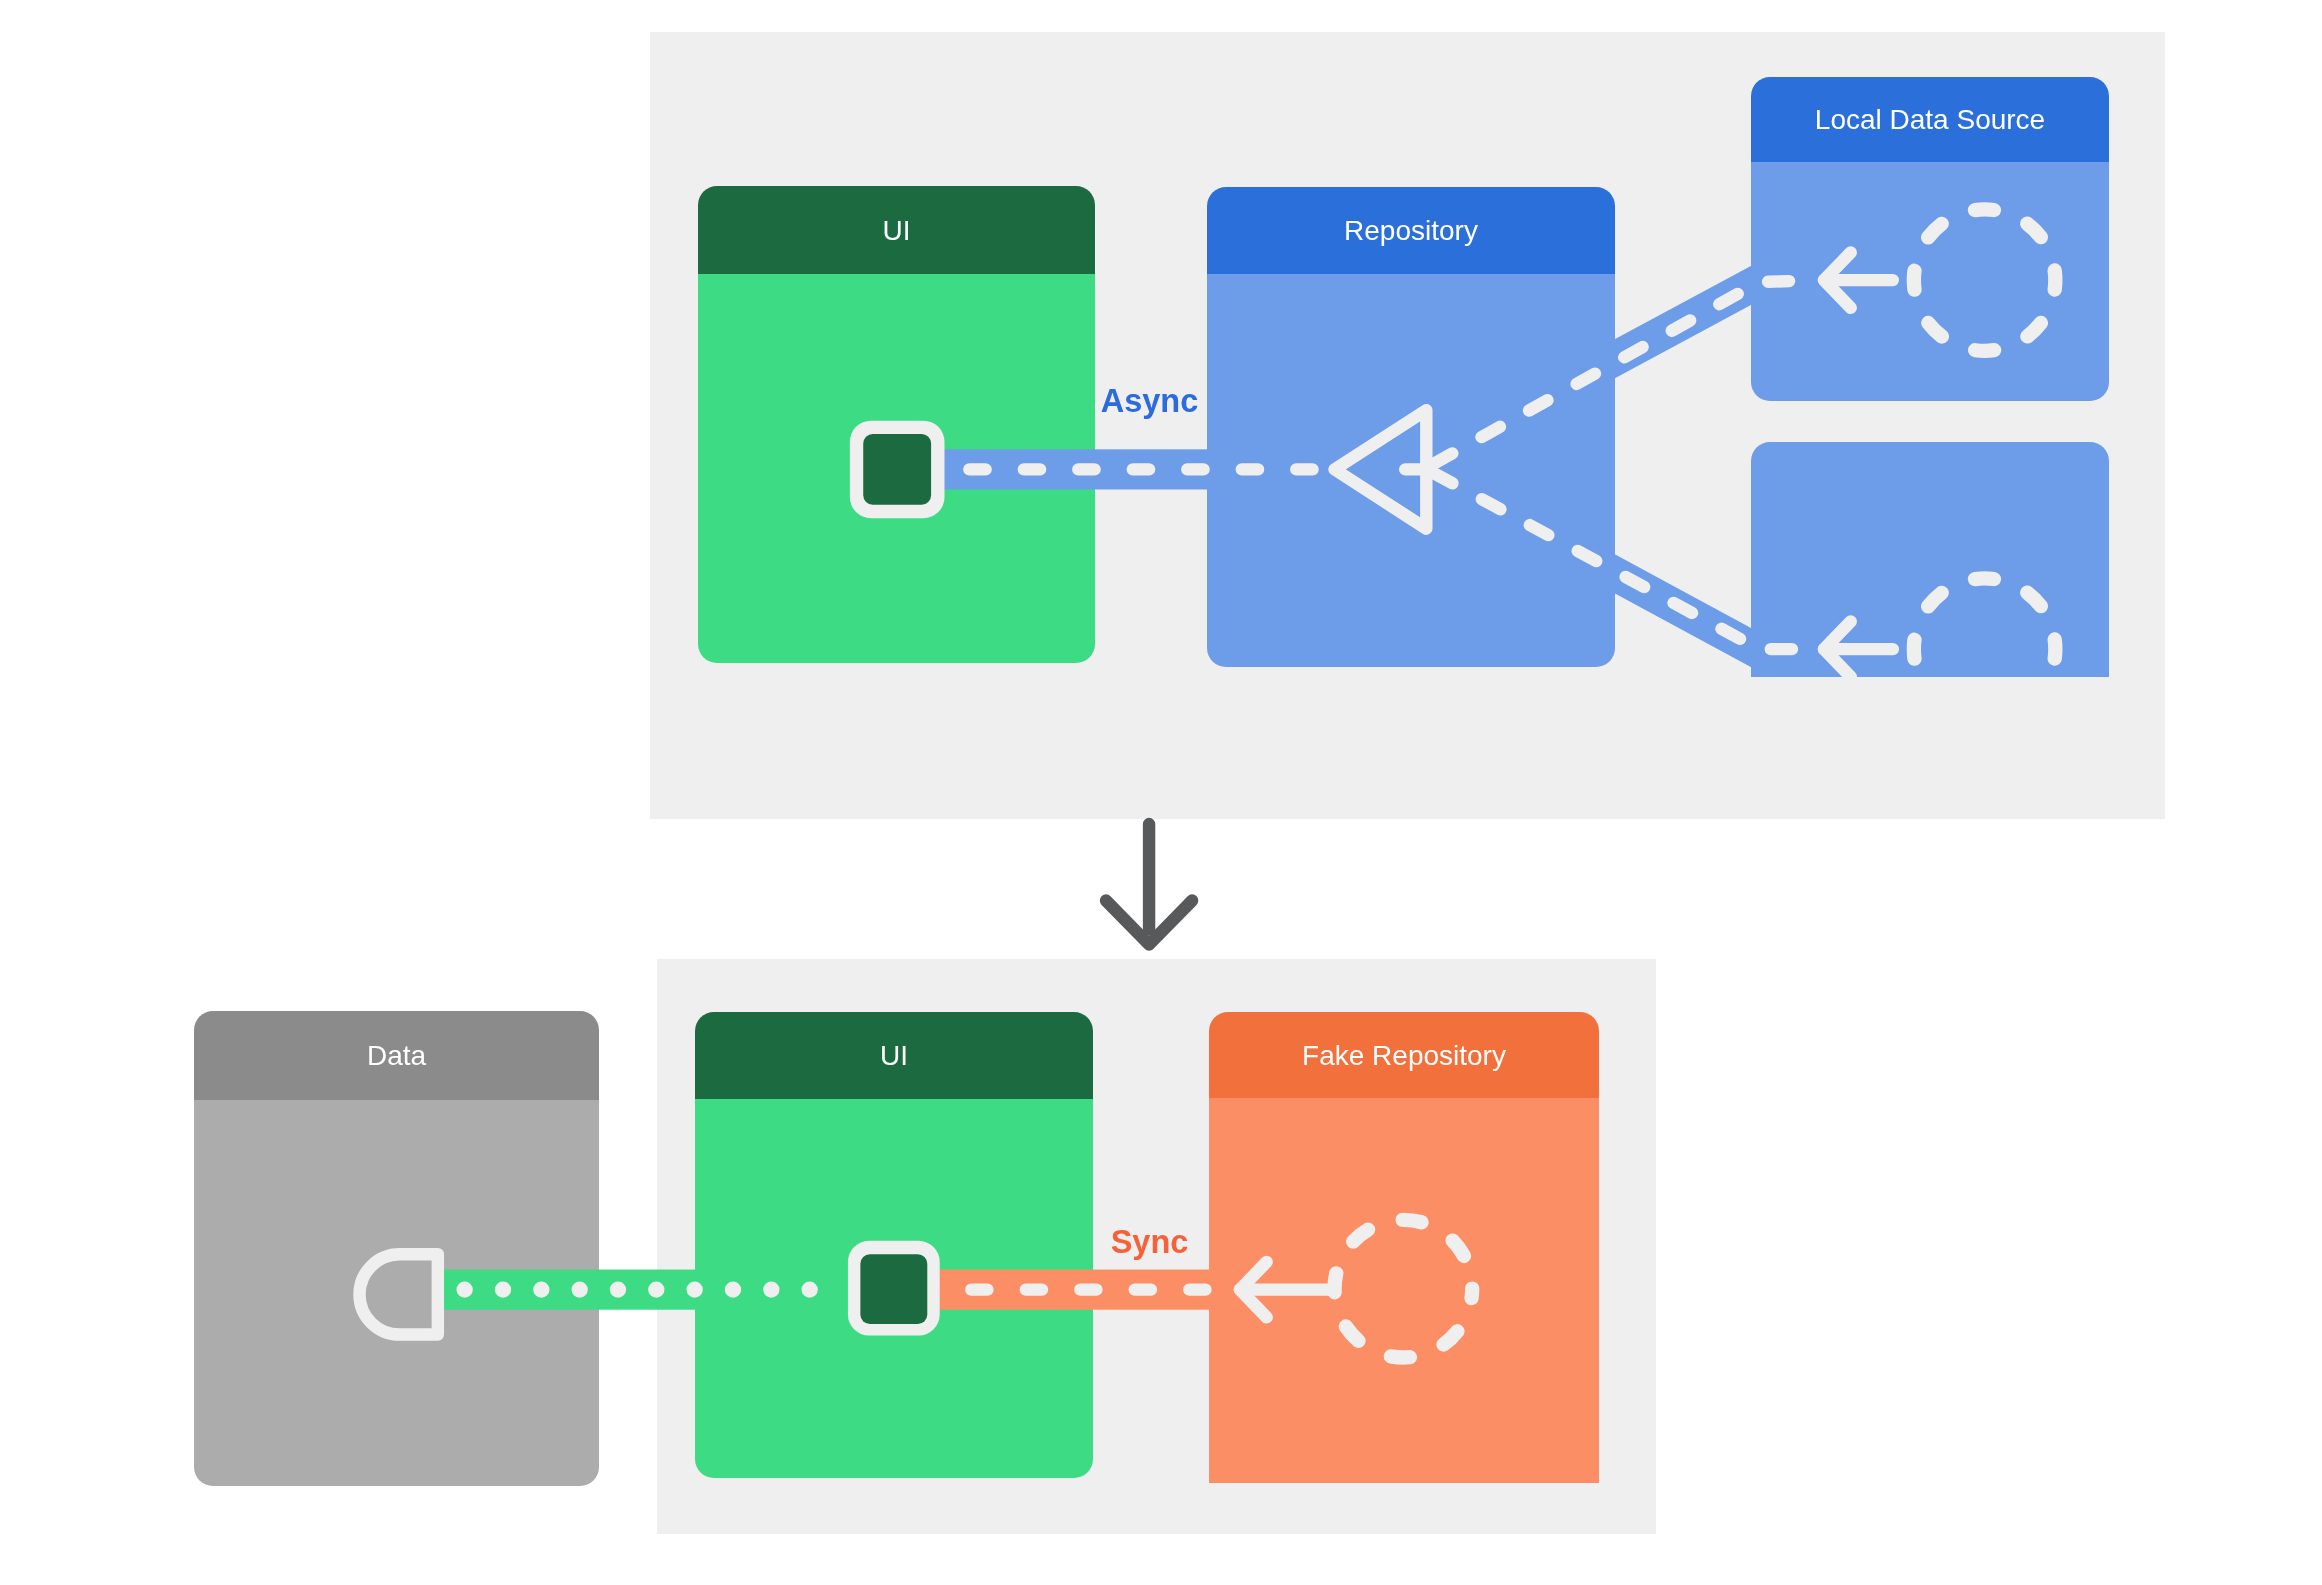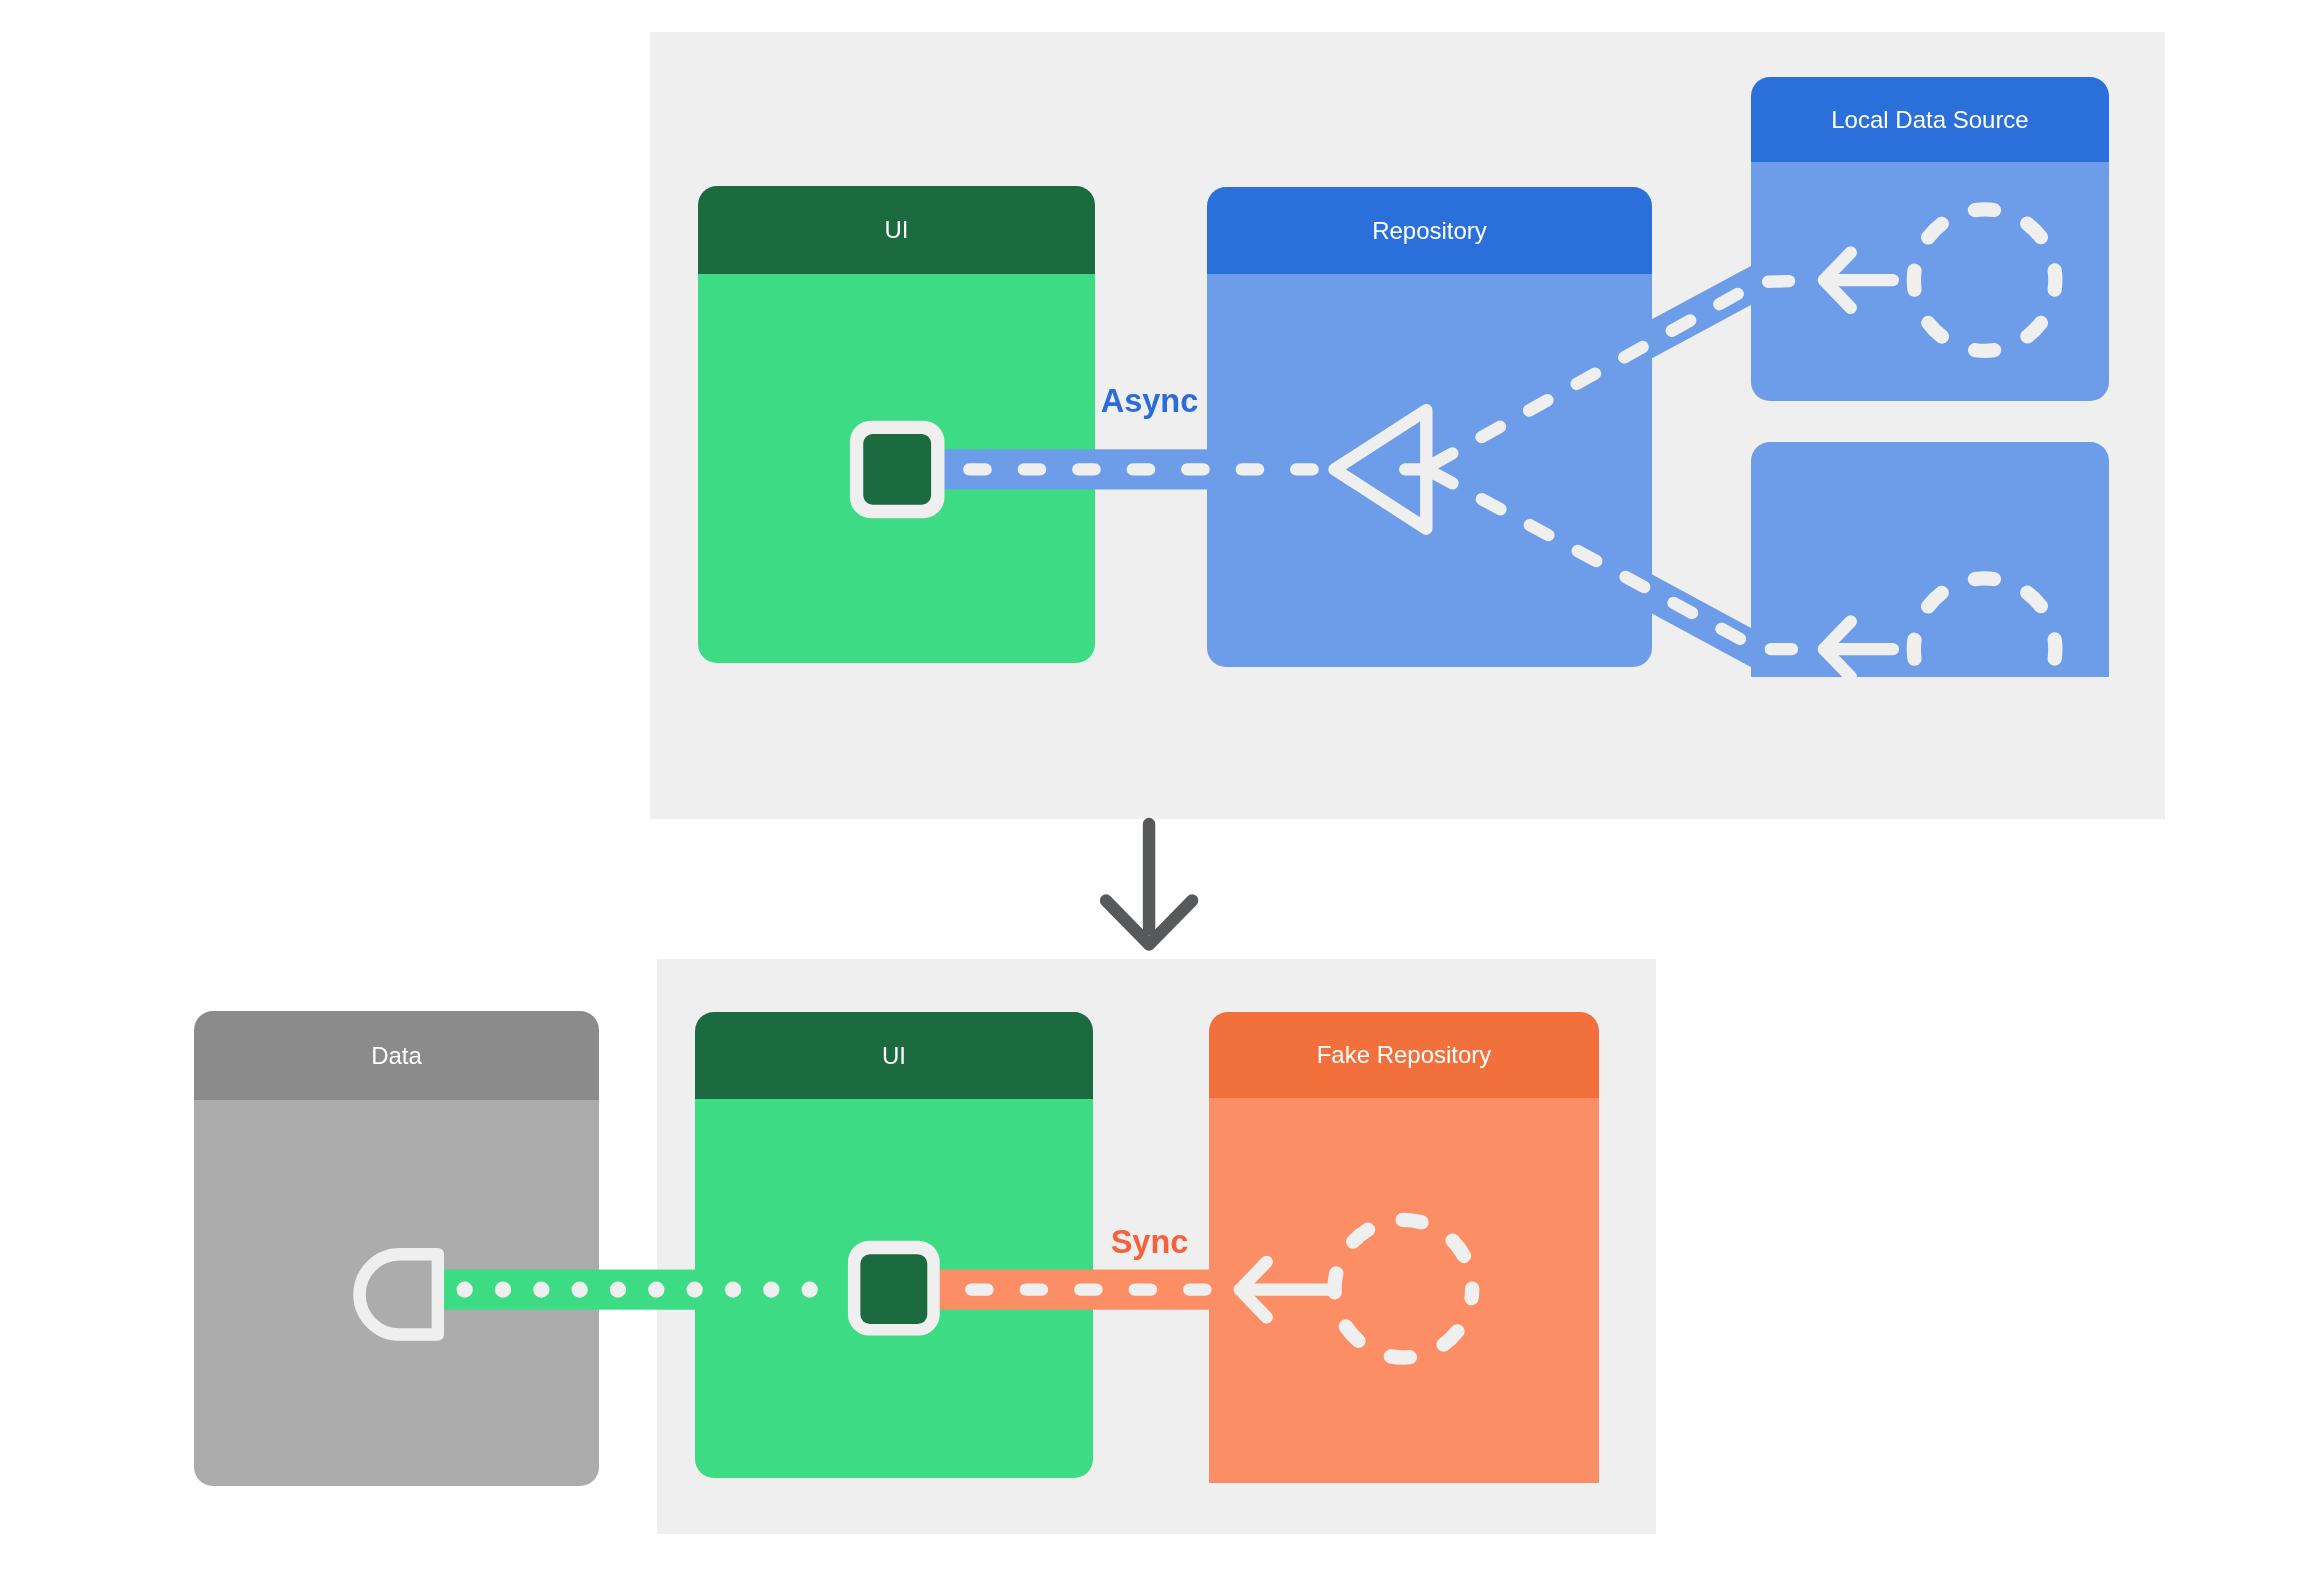--- a/index.html
+++ b/index.html
@@ -38,33 +38,33 @@
   .card{
     position:absolute;
     border-radius:19px;
     overflow:hidden;
   }
   .card-header{
     display:flex;
     align-items:center;
     justify-content:center;
     color:#fff;
-    font-size:24px;
+    font-size:28px;
     line-height:1.25;
     text-align:left;
     white-space:pre-line;
   }
   .card-body{width:100%;}
 
   
   .card-ui-top{left:698px;top:186px;width:397px;height:477px;}
   .card-ui-top .card-header{height:88px;background:var(--green-dark);}
   .card-ui-top .card-body{height:389px;background:var(--green);}
 
-  .card-repo{left:1207px;top:187px;width:445px;height:480px;}
+  .card-repo{left:1207px;top:187px;width:408px;height:480px;}
   .card-repo .card-header{height:87px;background:var(--blue-dark);}
   .card-repo .card-body{height:393px;background:var(--blue-light);}
 
   .card-local{left:1751px;top:77px;width:358px;height:324px;}
   .card-local .card-header{height:85px;background:var(--blue-dark);}
   .card-local .card-body{height:239px;background:var(--blue-light);}
 
   .card-remote{left:1751px;top:442px;width:358px;height:329px;}
   .card-remote .card-header{height:94px;background:var(--blue-dark);}
   .card-remote .card-body{height:235px;background:var(--blue-light);}

